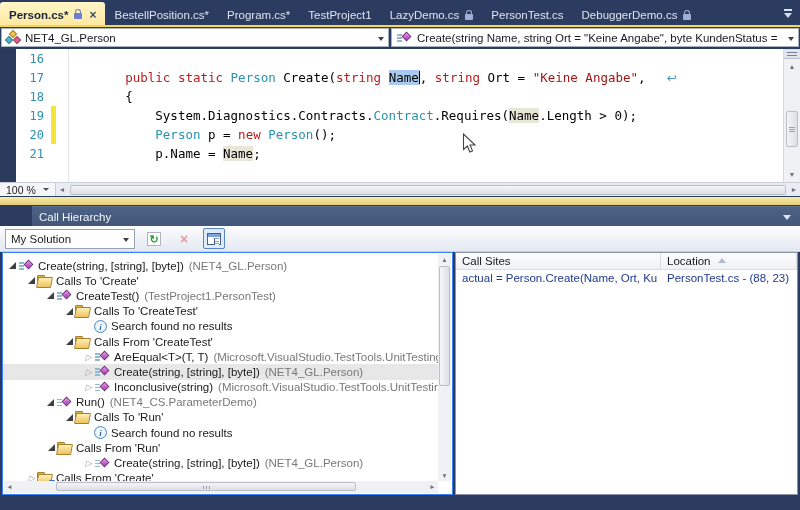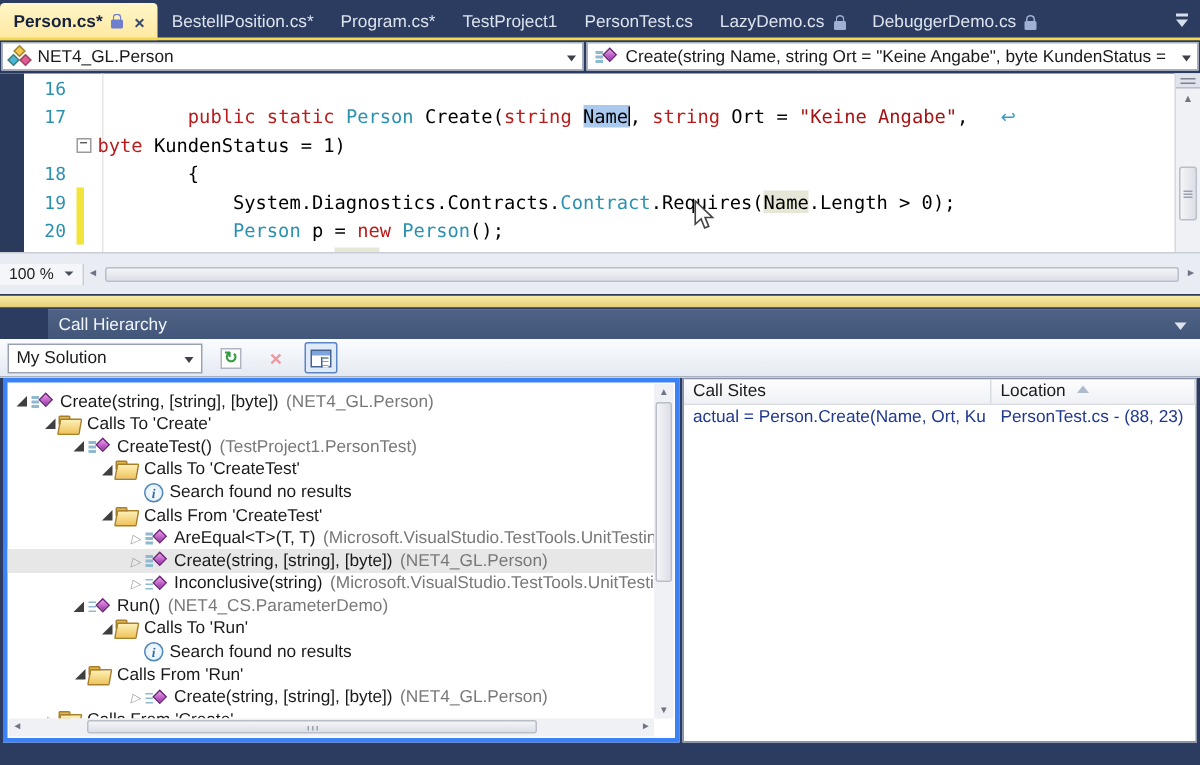--- a/index.html
+++ b/index.html
@@ -59,21 +59,21 @@
 
   
   .vsb { position:absolute; right:0; top:0; width:17px; height:133px; background:#F0F1F4; border-left:1px solid #D8DAE0; }
   .vsb .split { position:absolute; top:0; left:0; width:16px; height:10px; background:#DFE3EA; border-bottom:1px solid #B9BEC9; }
   .vsb .split::after { content:""; position:absolute; left:3px; top:3px; width:10px; height:1px; background:#7A8090; box-shadow:0 3px 0 #7A8090; }
   .sbtn { position:absolute; left:0; width:16px; height:14px; color:#6F7484; font-size:7px; text-align:center; line-height:14px; }
   .vsb .thumb { position:absolute; left:2px; top:62px; width:12px; height:36px; background:linear-gradient(90deg,#F4F5F7,#DCDFE6); border:1px solid #B9BEC9; border-radius:2px; }
   .vsb .thumb::after { content:""; position:absolute; left:2px; top:15px; width:6px; height:1px; background:#9AA0AE; box-shadow:0 2px 0 #9AA0AE, 0 4px 0 #9AA0AE; }
 
   
-  .ed-bottom { position:absolute; left:0; bottom:0; width:800px; height:28px; background:#E9ECF2; border-top:1px solid #C9CDD6; display:flex; align-items:center; }
+  .ed-bottom { position:absolute; left:0; bottom:0; width:800px; height:14px; background:#E9ECF2; border-top:1px solid #C9CDD6; display:flex; align-items:center; }
   .zoomctl { width:56px; height:14px; font-size:10.5px; color:#222; padding-left:6px; display:flex; align-items:center; background:#F4F6F9; border-right:1px solid #C9CDD6; }
   .zoomctl .carr { border-left:3px solid transparent; border-right:3px solid transparent; border-top:3.5px solid #4A4E58; margin-left:7px; }
   .hsb { flex:1; position:relative; height:14px; }
   .hsb .arr { position:absolute; top:0; width:12px; height:14px; font-size:7px; color:#6F7484; text-align:center; line-height:14px; }
   .hsb .thumb { position:absolute; left:14px; right:14px; top:2px; height:10px; background:linear-gradient(#F4F5F7,#DCDFE6); border:1px solid #B9BEC9; border-radius:2px; }
 
   .mouse-cursor { position:absolute; left:462px; top:84px; z-index:50; }
 
   
   .goldstrip { position:absolute; left:0; top:196px; width:800px; height:10px; background:linear-gradient(#F7ECA9,#E5CD74); border-top:1px solid #2C3C60; border-bottom:1px solid #2C3C60; }
@@ -93,21 +93,21 @@
   .scope-combo .carr { position:absolute; right:5px; top:8px; border-left:3.5px solid transparent; border-right:3.5px solid transparent; border-top:4px solid #3E4147; }
   .tbtn { width:22px; height:21px; margin-left:8px; display:flex; align-items:center; justify-content:center; border:1px solid transparent; border-radius:2px; position:relative; }
   .tbtn.sel { border:1px solid #5C85C6; background:#E0EBFA; }
   .refico { width:14px; height:14px; border:1px solid #AEB4C0; background:#fff; color:#2E9E3C; font-size:11px; line-height:12px; text-align:center; font-weight:bold; }
   .redx { color:#E89AA0; font-size:14px; font-weight:bold; line-height:14px; }
   .colico { position:relative; width:14px; height:12px; background:#fff; border:1px solid #45618F; }
   .colico::before { content:""; position:absolute; top:0; left:0; width:100%; height:3px; background:#7FA3DC; }
   .colico::after { content:""; position:absolute; top:4px; right:1px; width:4px; height:7px; background:repeating-linear-gradient(#8D9DB9 0 1px, #fff 1px 2.5px); border-left:1px solid #45618F; }
 
   .pbody { position:absolute; left:2px; right:2px; top:46px; bottom:2px; }
-  .tree-pane { position:absolute; left:0; top:0; width:451px; height:100%; background:#fff; border:3px solid #3b82f6; overflow:hidden; }
+  .tree-pane { position:absolute; left:0; top:0; width:451px; height:100%; background:#fff; border:1px solid #3b82f6; overflow:hidden; }
   .tree-rows { position:absolute; left:0; top:5px; right:14px; bottom:13px; overflow:hidden; }
   .trow { position:relative; height:15.2px; display:flex; align-items:center; font-size:11.5px; white-space:nowrap; }
   .trow.sel { background:#E7E7E7; }
   .texp { width:11px; flex:none; display:flex; justify-content:center; }
   .exp-o { width:0; height:0; border-bottom:7px solid #3F3F3F; border-left:7px solid transparent; }
   .exp-c { color:#A2A2A2; font-size:8.5px; line-height:8px; }
   .tlabel { color:#1A1A1A; margin-left:4px; }
   .tdetail { color:#787878; margin-left:5px; }
   .fico { position:relative; width:15px; height:12px; display:inline-block; flex:none; }
   .fico::before { content:""; position:absolute; left:0; top:0; width:6px; height:4px; background:#E3B54E; border:1px solid #A8802B; border-radius:1px 1px 0 0; }
@@ -146,25 +146,25 @@
       <div class="tab">
         <span>BestellPosition.cs*</span>
       </div>
       <div class="tab">
         <span>Program.cs*</span>
       </div>
       <div class="tab">
         <span>TestProject1</span>
       </div>
       <div class="tab">
-        <span>PersonTest.cs</span>
-      </div>
-      <div class="tab">
         <span>LazyDemo.cs</span>
         <span class="lockico lt"></span>
+      </div>
+      <div class="tab">
+        <span>PersonTest.cs</span>
       </div>
       <div class="tab">
         <span>DebuggerDemo.cs</span>
         <span class="lockico lt"></span>
       </div>
     </div>
   <span class="tab-overflow"></span>
   <div class="goldline"></div>
 </div>
 
@@ -187,21 +187,20 @@
     <span class="carr"></span>
   </div>
 </div>
 
 <div class="editor">
   <div class="bp-margin"></div>
   <div class="gutsep"></div>
   <div class="code-rows" id="codeRows">
       <div class="crow"><span class="gut">16</span><span class="outl"></span><span></span></div>
       <div class="crow"><span class="gut">17</span><span class="outl"></span><span><span class="c-pl">        </span><span class="c-kw">public static</span><span class="c-pl"> </span><span class="c-ty">Person</span><span class="c-pl"> Create(</span><span class="c-kw">string</span><span class="c-pl"> </span><span class="c-sel">Name</span><span class="c-pl">, </span><span class="c-kw">string</span><span class="c-pl"> Ort = </span><span class="c-str">"Keine Angabe"</span><span class="c-pl">, </span></span><span class="wrap-arrow">↩</span></div>
-      <div class="crow"><span class="gut"></span><span class="outl"><span class="collapsebox"></span></span><span><span class="c-kw">byte</span><span class="c-pl"> KundenStatus = 1)</span></span></div>
       <div class="crow"><span class="gut">18</span><span class="outl"></span><span><span class="c-pl">        {</span></span></div>
       <div class="crow"><span class="gut">19</span><span class="chg"></span><span class="outl"></span><span><span class="c-pl">            System.Diagnostics.Contracts.</span><span class="c-ty">Contract</span><span class="c-pl">.Requires(</span><span class="c-hl">Name</span><span class="c-pl">.Length &gt; 0);</span></span></div>
       <div class="crow"><span class="gut">20</span><span class="chg"></span><span class="outl"></span><span><span class="c-pl">            </span><span class="c-ty">Person</span><span class="c-pl"> p = </span><span class="c-kw">new</span><span class="c-pl"> </span><span class="c-ty">Person</span><span class="c-pl">();</span></span></div>
       <div class="crow"><span class="gut">21</span><span class="outl"></span><span><span class="c-pl">            p.Name = </span><span class="c-hl">Name</span><span class="c-pl">;</span></span></div>
     </div>
 
   <div class="vsb">
     <div class="split"></div>
     <div class="sbtn" style="top:11px;">▲</div>
     <div class="thumb"></div>

